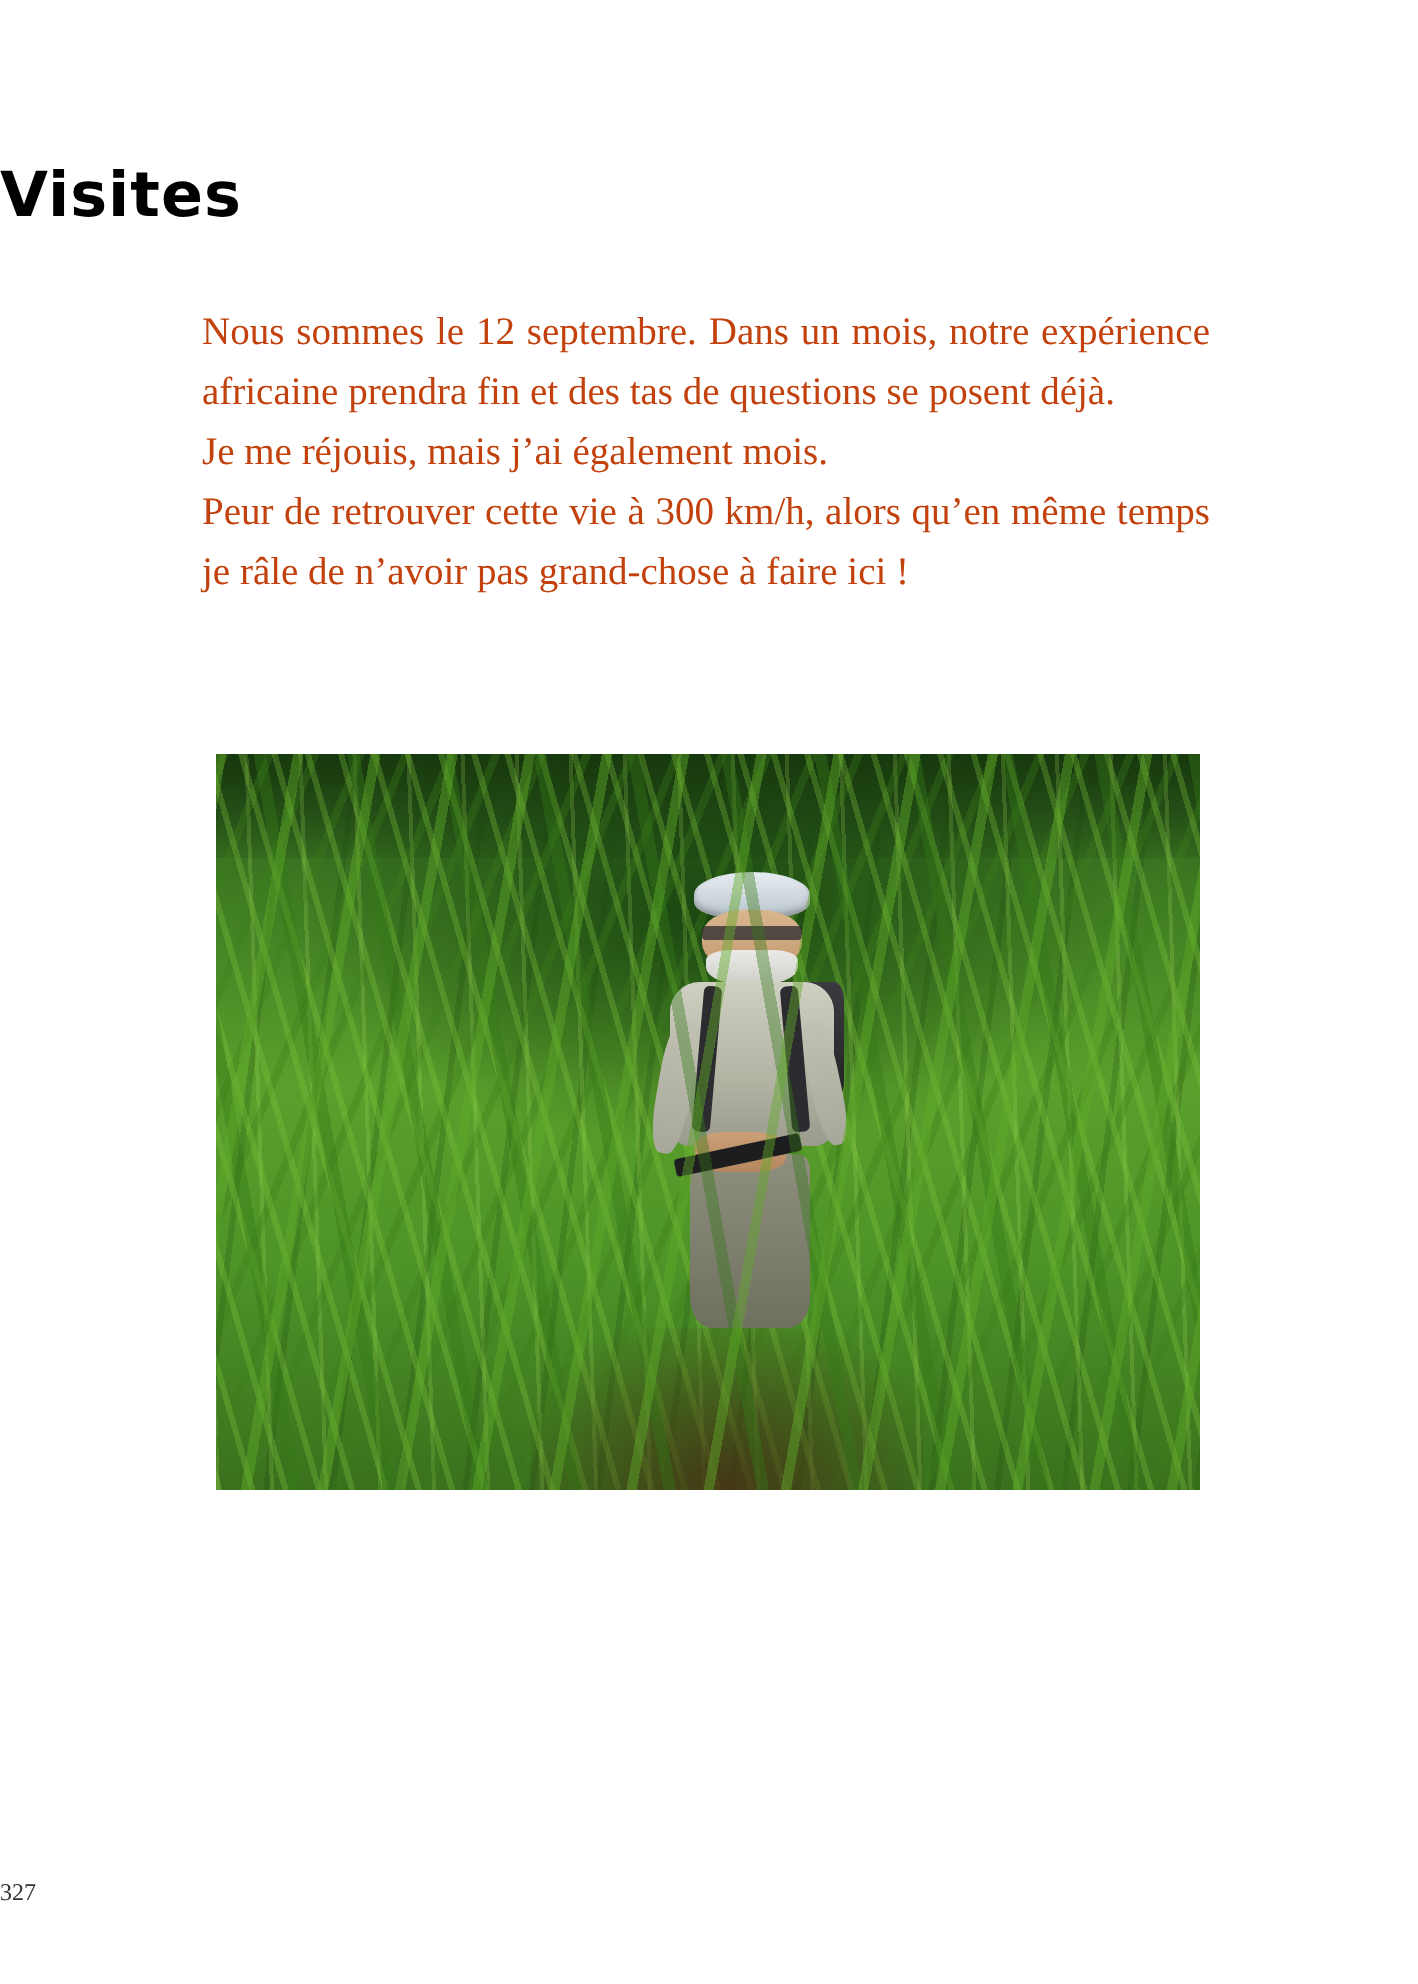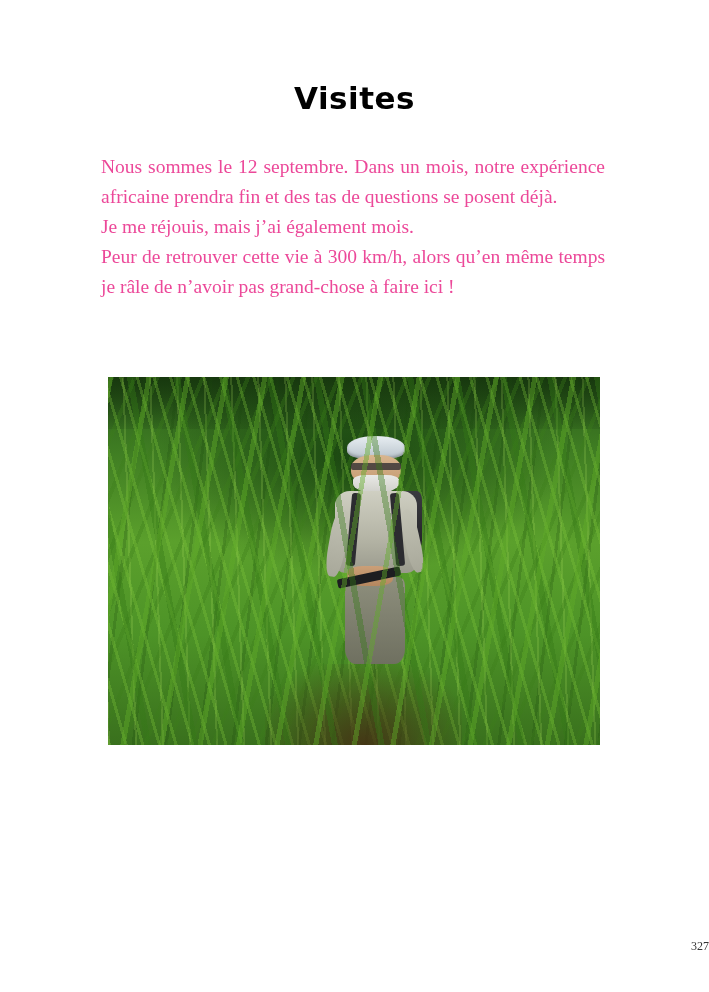--- a/index.html
+++ b/index.html
@@ -19,36 +19,35 @@
     height: 992px;
     box-sizing: border-box;
   }
   .page-title {
     margin: 0;
     padding: 0;
     position: absolute;
     top: 80px;
     left: 0;
     width: 709px;
-    text-align: center;
     font-family: "DejaVu Sans", sans-serif;
     font-weight: bold;
     font-size: 31px;
     letter-spacing: 0.5px;
     color: #000000;
   }
   .body-text {
     position: absolute;
     top: 152px;
     left: 101px;
     width: 504px;
     font-family: "Liberation Serif", serif;
     font-size: 19.5px;
     line-height: 30px;
-    color: #ec4899;
+    color: #c2410c;
   }
   .para {
     margin: 0;
     text-align: justify;
     text-justify: inter-word;
   }
   .para.no-justify {
     text-align: left;
   }
   .photo-frame {
@@ -218,21 +217,21 @@
     top: 0;
     width: 100%;
     height: 14%;
     background: linear-gradient(180deg, #17380e 0%, rgba(23,56,14,0.15) 100%);
   }
   .page-number {
     position: absolute;
     bottom: 38px;
     left: 0;
     width: 709px;
-    text-align: right;
+    text-align: left;
     font-family: "Liberation Serif", serif;
     font-size: 12px;
     color: #333333;
   }
 </style>
 </head>
 <body>
 
 <div class="page">
 

